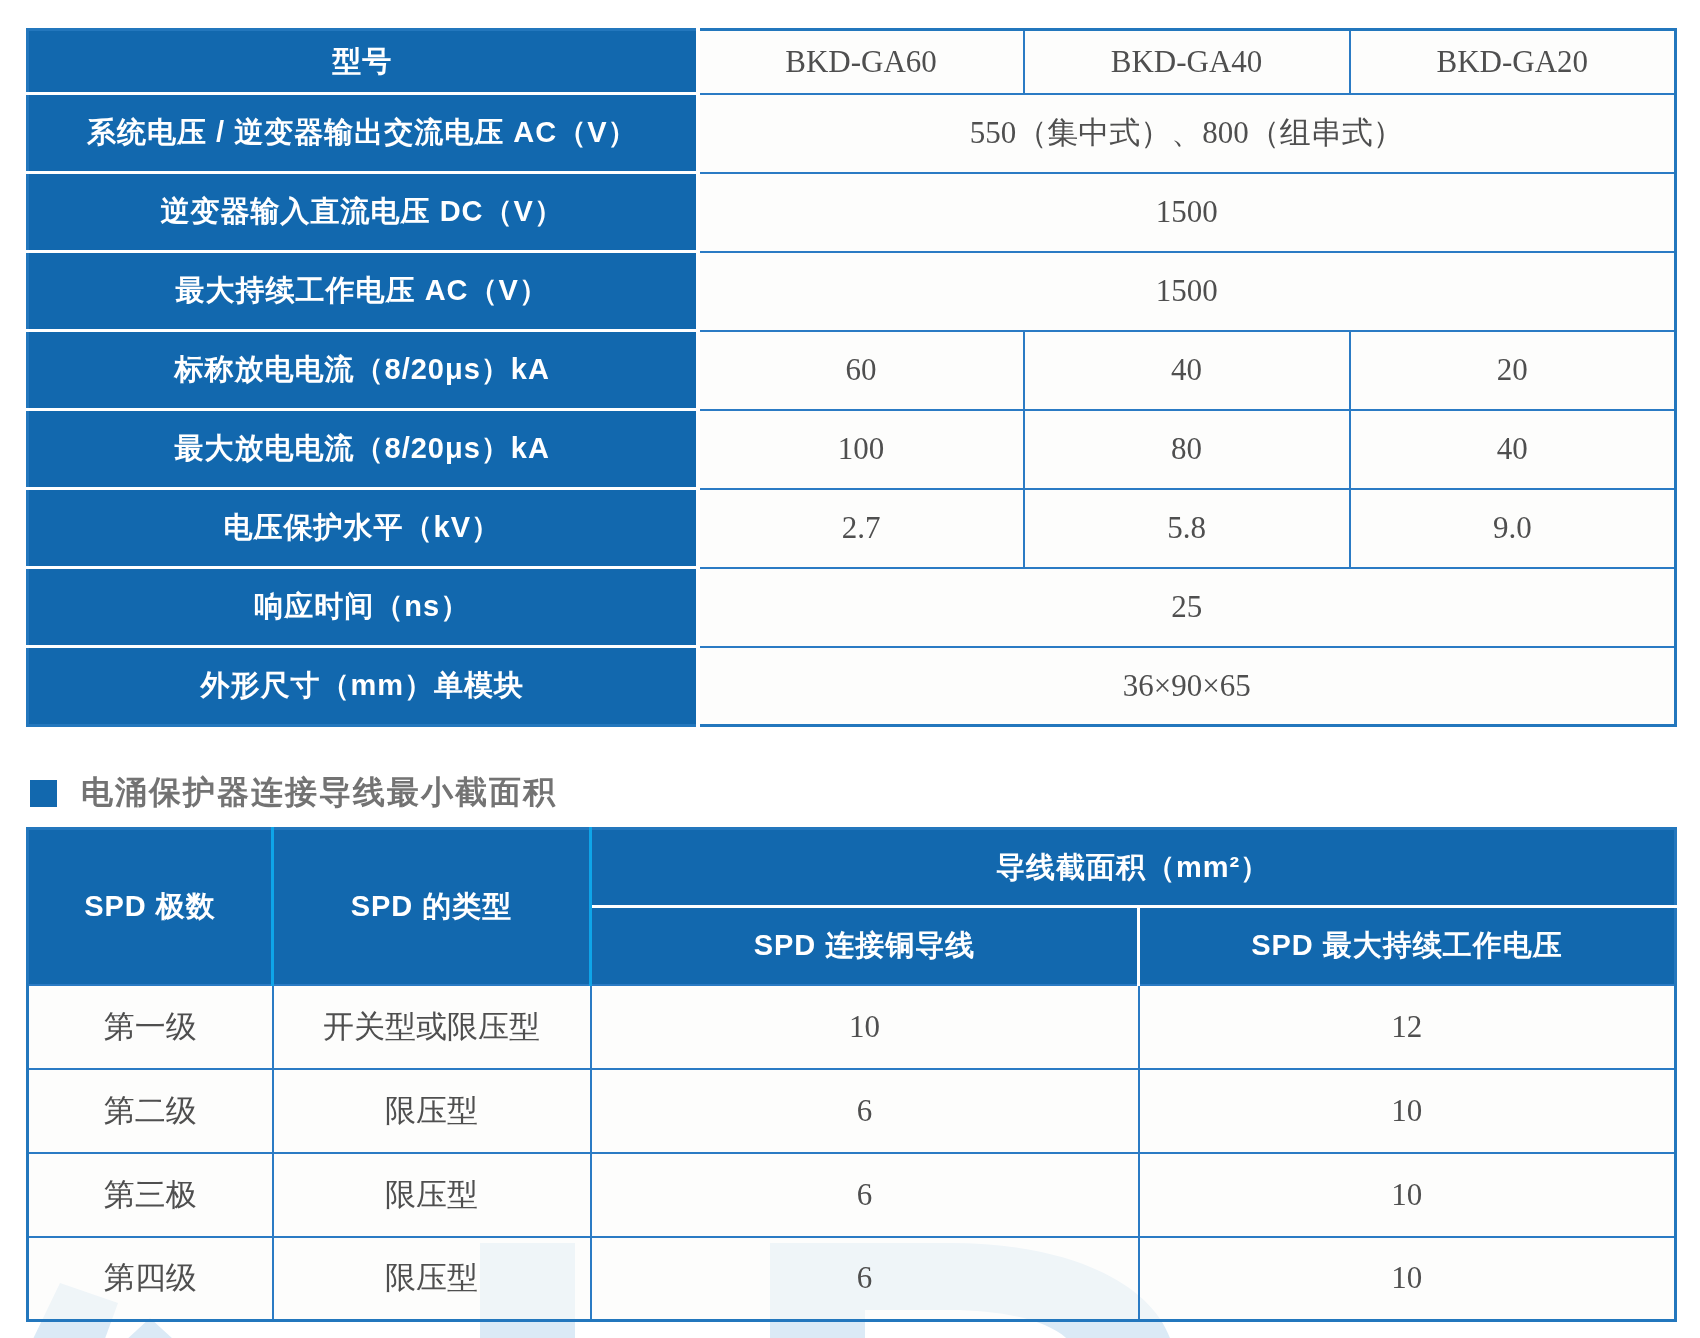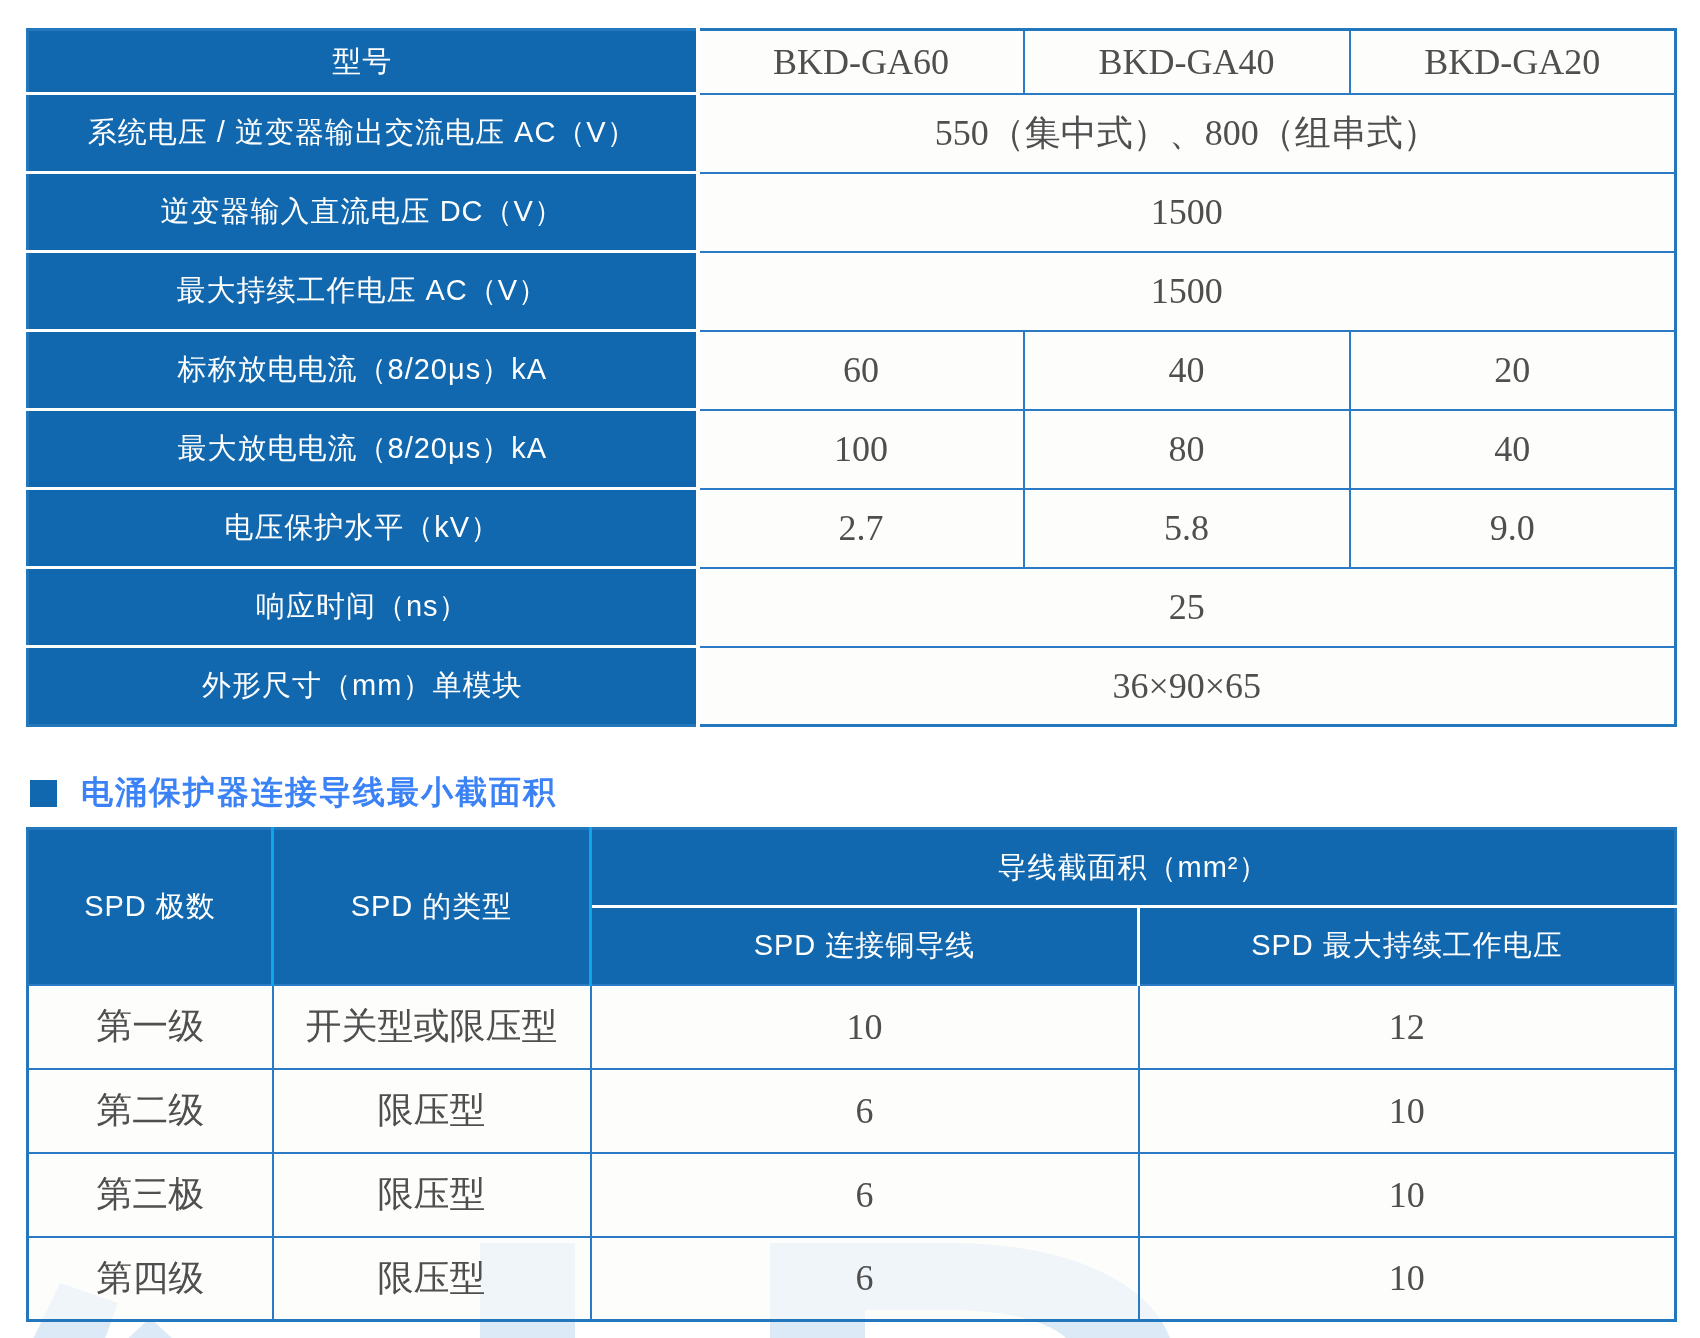--- a/index.html
+++ b/index.html
@@ -36,27 +36,27 @@
   }
   th, td {
     padding: 0 10px;
     text-align: center;
     vertical-align: middle;
     box-sizing: border-box;
   }
   th {
     background: #1268ae;
     color: #ffffff;
-    font-weight: normal;
+    font-weight: bold;
     font-size: 29px;
     letter-spacing: 1px;
   }
   td {
     color: #4f4f4f;
-    font-size: 36px;
+    font-size: 31px;
     font-family: "Liberation Serif", "DejaVu Serif", serif;
     border: 2px solid #2b7bc4;
     background: rgba(252, 252, 250, 0.6);
   }
 
   
   .t1 {
     margin-top: 28px;
     border: 3px solid #2377bd;
   }
@@ -79,21 +79,21 @@
     display: inline-block;
     width: 27px;
     height: 27px;
     background: #1268ae;
     margin-right: 24px;
     flex: 0 0 auto;
   }
   .section-head .title-text {
     font-size: 32px;
     font-weight: bold;
-    color: #3b82f6;
+    color: #737373;
     letter-spacing: 2px;
   }
 
   
   .t2 {
     border: 3px solid #2377bd;
   }
   .t2 tr.hdr { height: 78px; }
   .t2 tr.data { height: 84px; }
   .t2 th.rspan {

